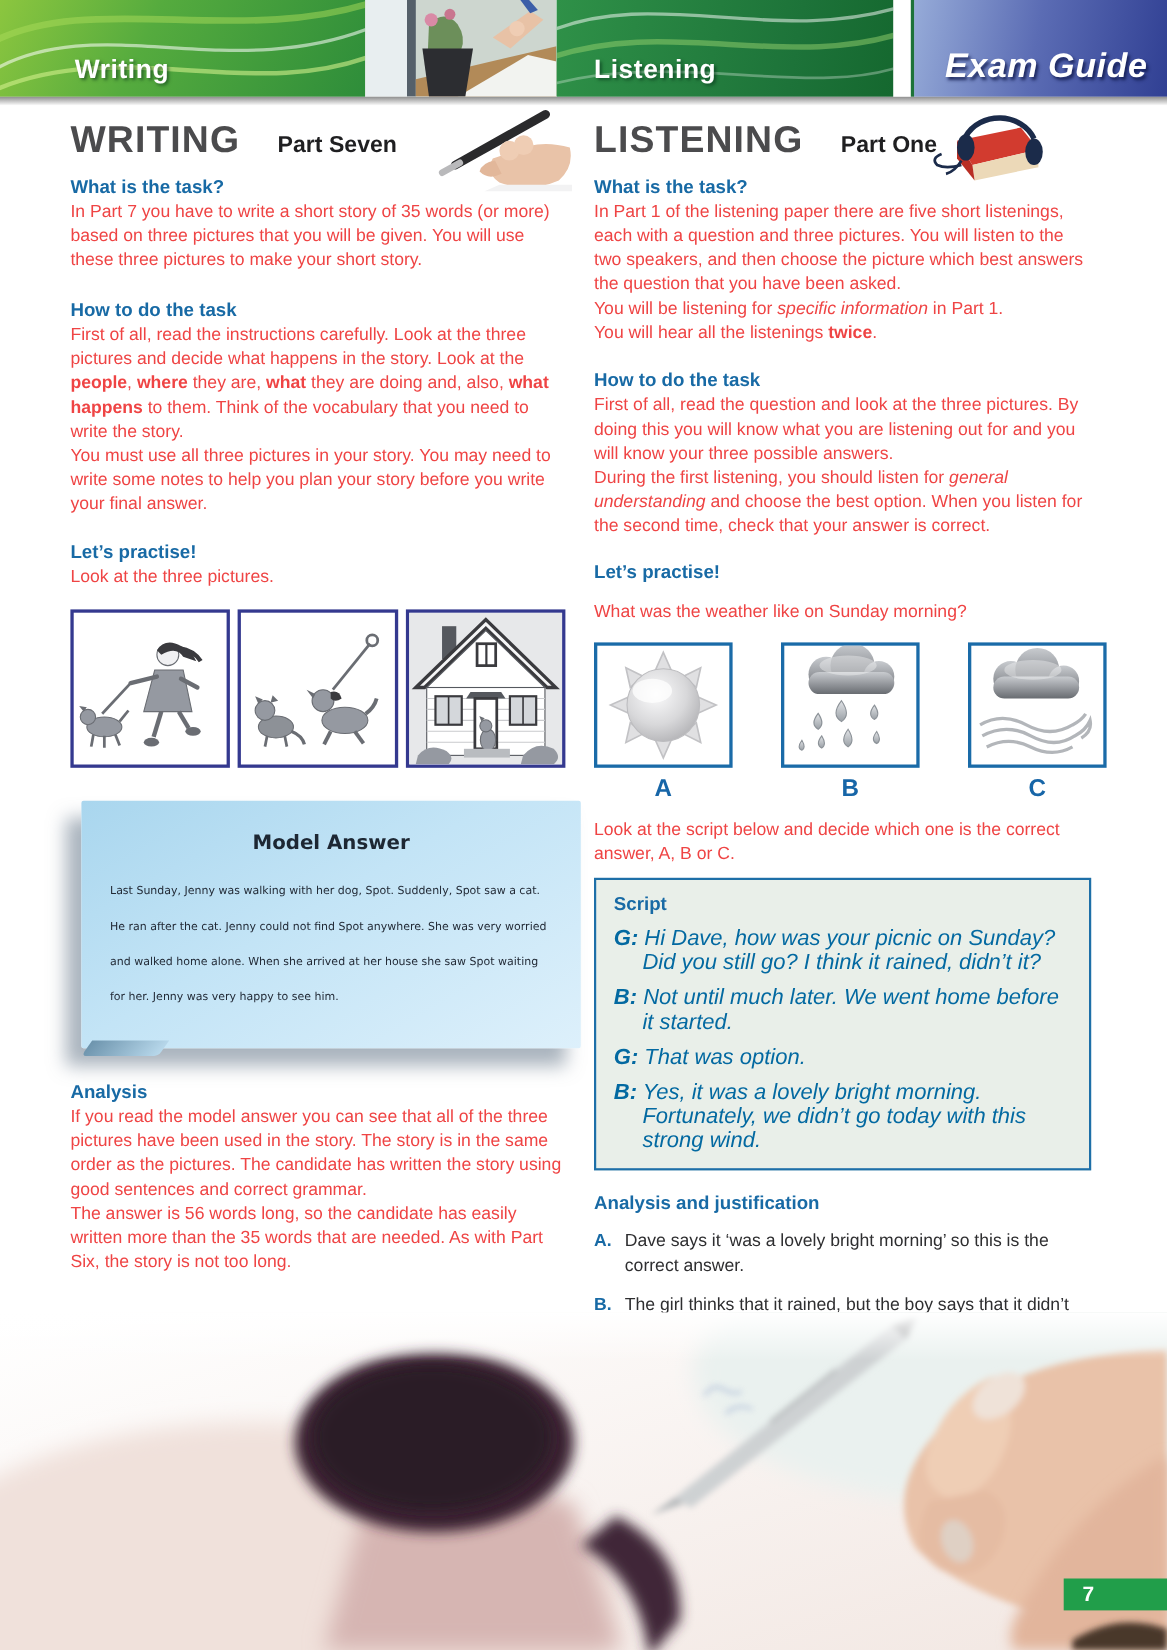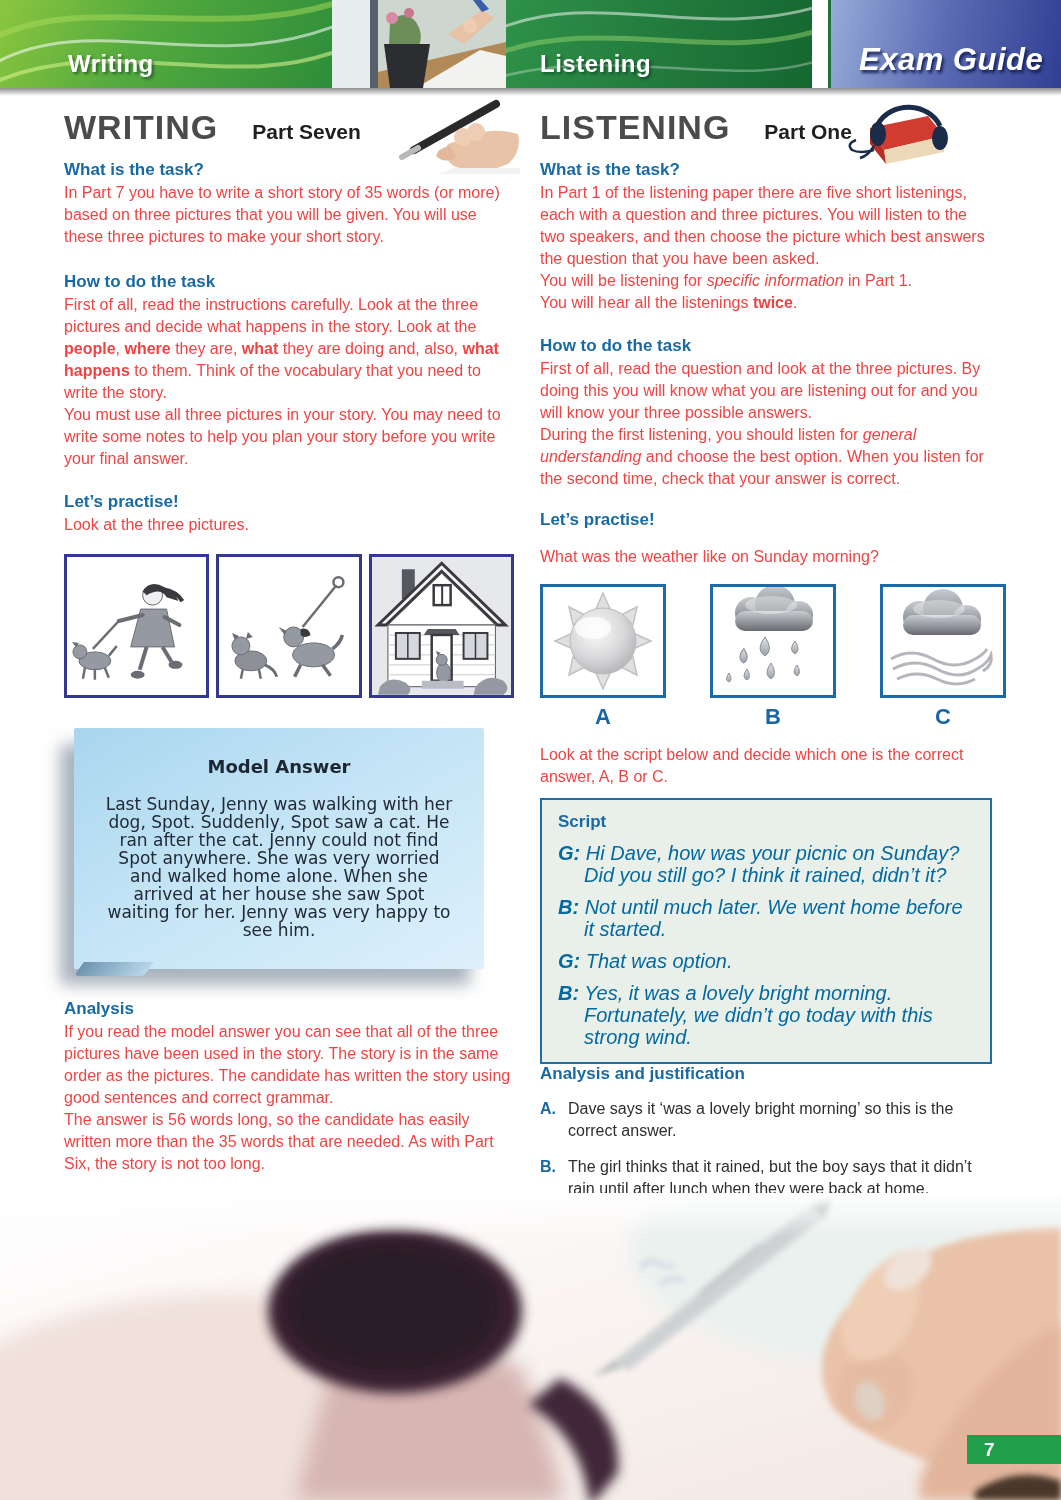--- a/index.html
+++ b/index.html
@@ -46,31 +46,31 @@
   .mt-sec { margin-top:24px; }
   .mt-sm  { margin-top:12px; }
   .italic { font-style:italic; }
 
   
   .pics-row { display:flex; gap:7px; margin-top:18px; }
   .story-pic { width:146px; height:144px; border:3px solid #34398f; background:#ffffff; }
   .story-pic svg { display:block; width:100%; height:100%; }
 
   
-  .note-wrap { margin:30px 0 0 10px; width:410px; position:relative; }
+  .note-wrap { margin:30px 0 0 10px; width:454px; position:relative; }
   .note { position:relative; background:linear-gradient(150deg,#a9d6ee 0%,#c3e4f6 45%,#ddf0fb 100%);
     padding:28px 26px 30px 26px; box-shadow:-14px 16px 16px rgba(85,105,125,.5);
     border-radius:2px; }
   .note::after { content:""; position:absolute; left:0; bottom:-7px; width:70px; height:14px;
     background:linear-gradient(100deg,#6d94ad,#b9d9ec); transform:skewX(-35deg);
     transform-origin:left bottom; border-radius:0 0 4px 4px; }
   .note-title { text-align:center; font-weight:bold; font-size:18px; color:#1d2733; margin:0 0 18px 0;
     font-family:"DejaVu Sans", sans-serif; }
-  .note-text { margin:0; font-size:17px; line-height:18px; color:#222a36;
-    font-family:"DejaVu Sans", sans-serif;text-align:center; }
+  .note-text { margin:0; font-size:10px; line-height:32px; color:#222a36;
+    font-family:"DejaVu Sans", sans-serif; }
 
   
   .weather-row { display:flex; gap:44px; margin-top:16px; }
   .weather-cell { width:126px; }
   .weather-box { width:126px; height:114px; border:3px solid #1a6ba8; background:#fff; }
   .weather-box svg { display:block; width:100%; height:100%; }
   .weather-label { text-align:center; font-size:22px; font-weight:bold; color:#1766a8; margin-top:6px; }
 
   
   .script-box { margin-top:10px; border:2px solid #1d6fa8; background:#e9efe9; padding:12px 16px 14px 16px; }
@@ -366,21 +366,21 @@
   <p class="body" style="margin-top:14px">Look at the script below and decide which one is the correct answer, A, B or C.</p>
 
   <div class="script-box">
     <div class="h-blue">Script</div>
     <p class="script-line"><span class="spk">G:</span> <span>Hi Dave, how was your picnic on Sunday? Did you still go? I think it rained, didn’t it?</span></p>
     <p class="script-line"><span class="spk">B:</span> <span>Not until much later. We went home before it started.</span></p>
     <p class="script-line"><span class="spk">G:</span> <span>That was option.</span></p>
     <p class="script-line"><span class="spk">B:</span> <span>Yes, it was a lovely bright morning. Fortunately, we didn’t go today with this strong wind.</span></p>
   </div>
 
-  <div class="h-blue" style="">Analysis and justification</div>
+  <div class="h-blue" style="margin-top:20px">Analysis and justification</div>
   <div class="aj-item">
     <span class="aj-label">A.</span>
     <span class="aj-text">Dave says it ‘was a lovely bright morning’ so this is the correct answer.</span>
   </div>
   <div class="aj-item">
     <span class="aj-label">B.</span>
     <span class="aj-text">The girl thinks that it rained, but the boy says that it didn’t rain until after lunch when they were back at home.</span>
   </div>
   <div class="aj-item">
     <span class="aj-label">C.</span>

